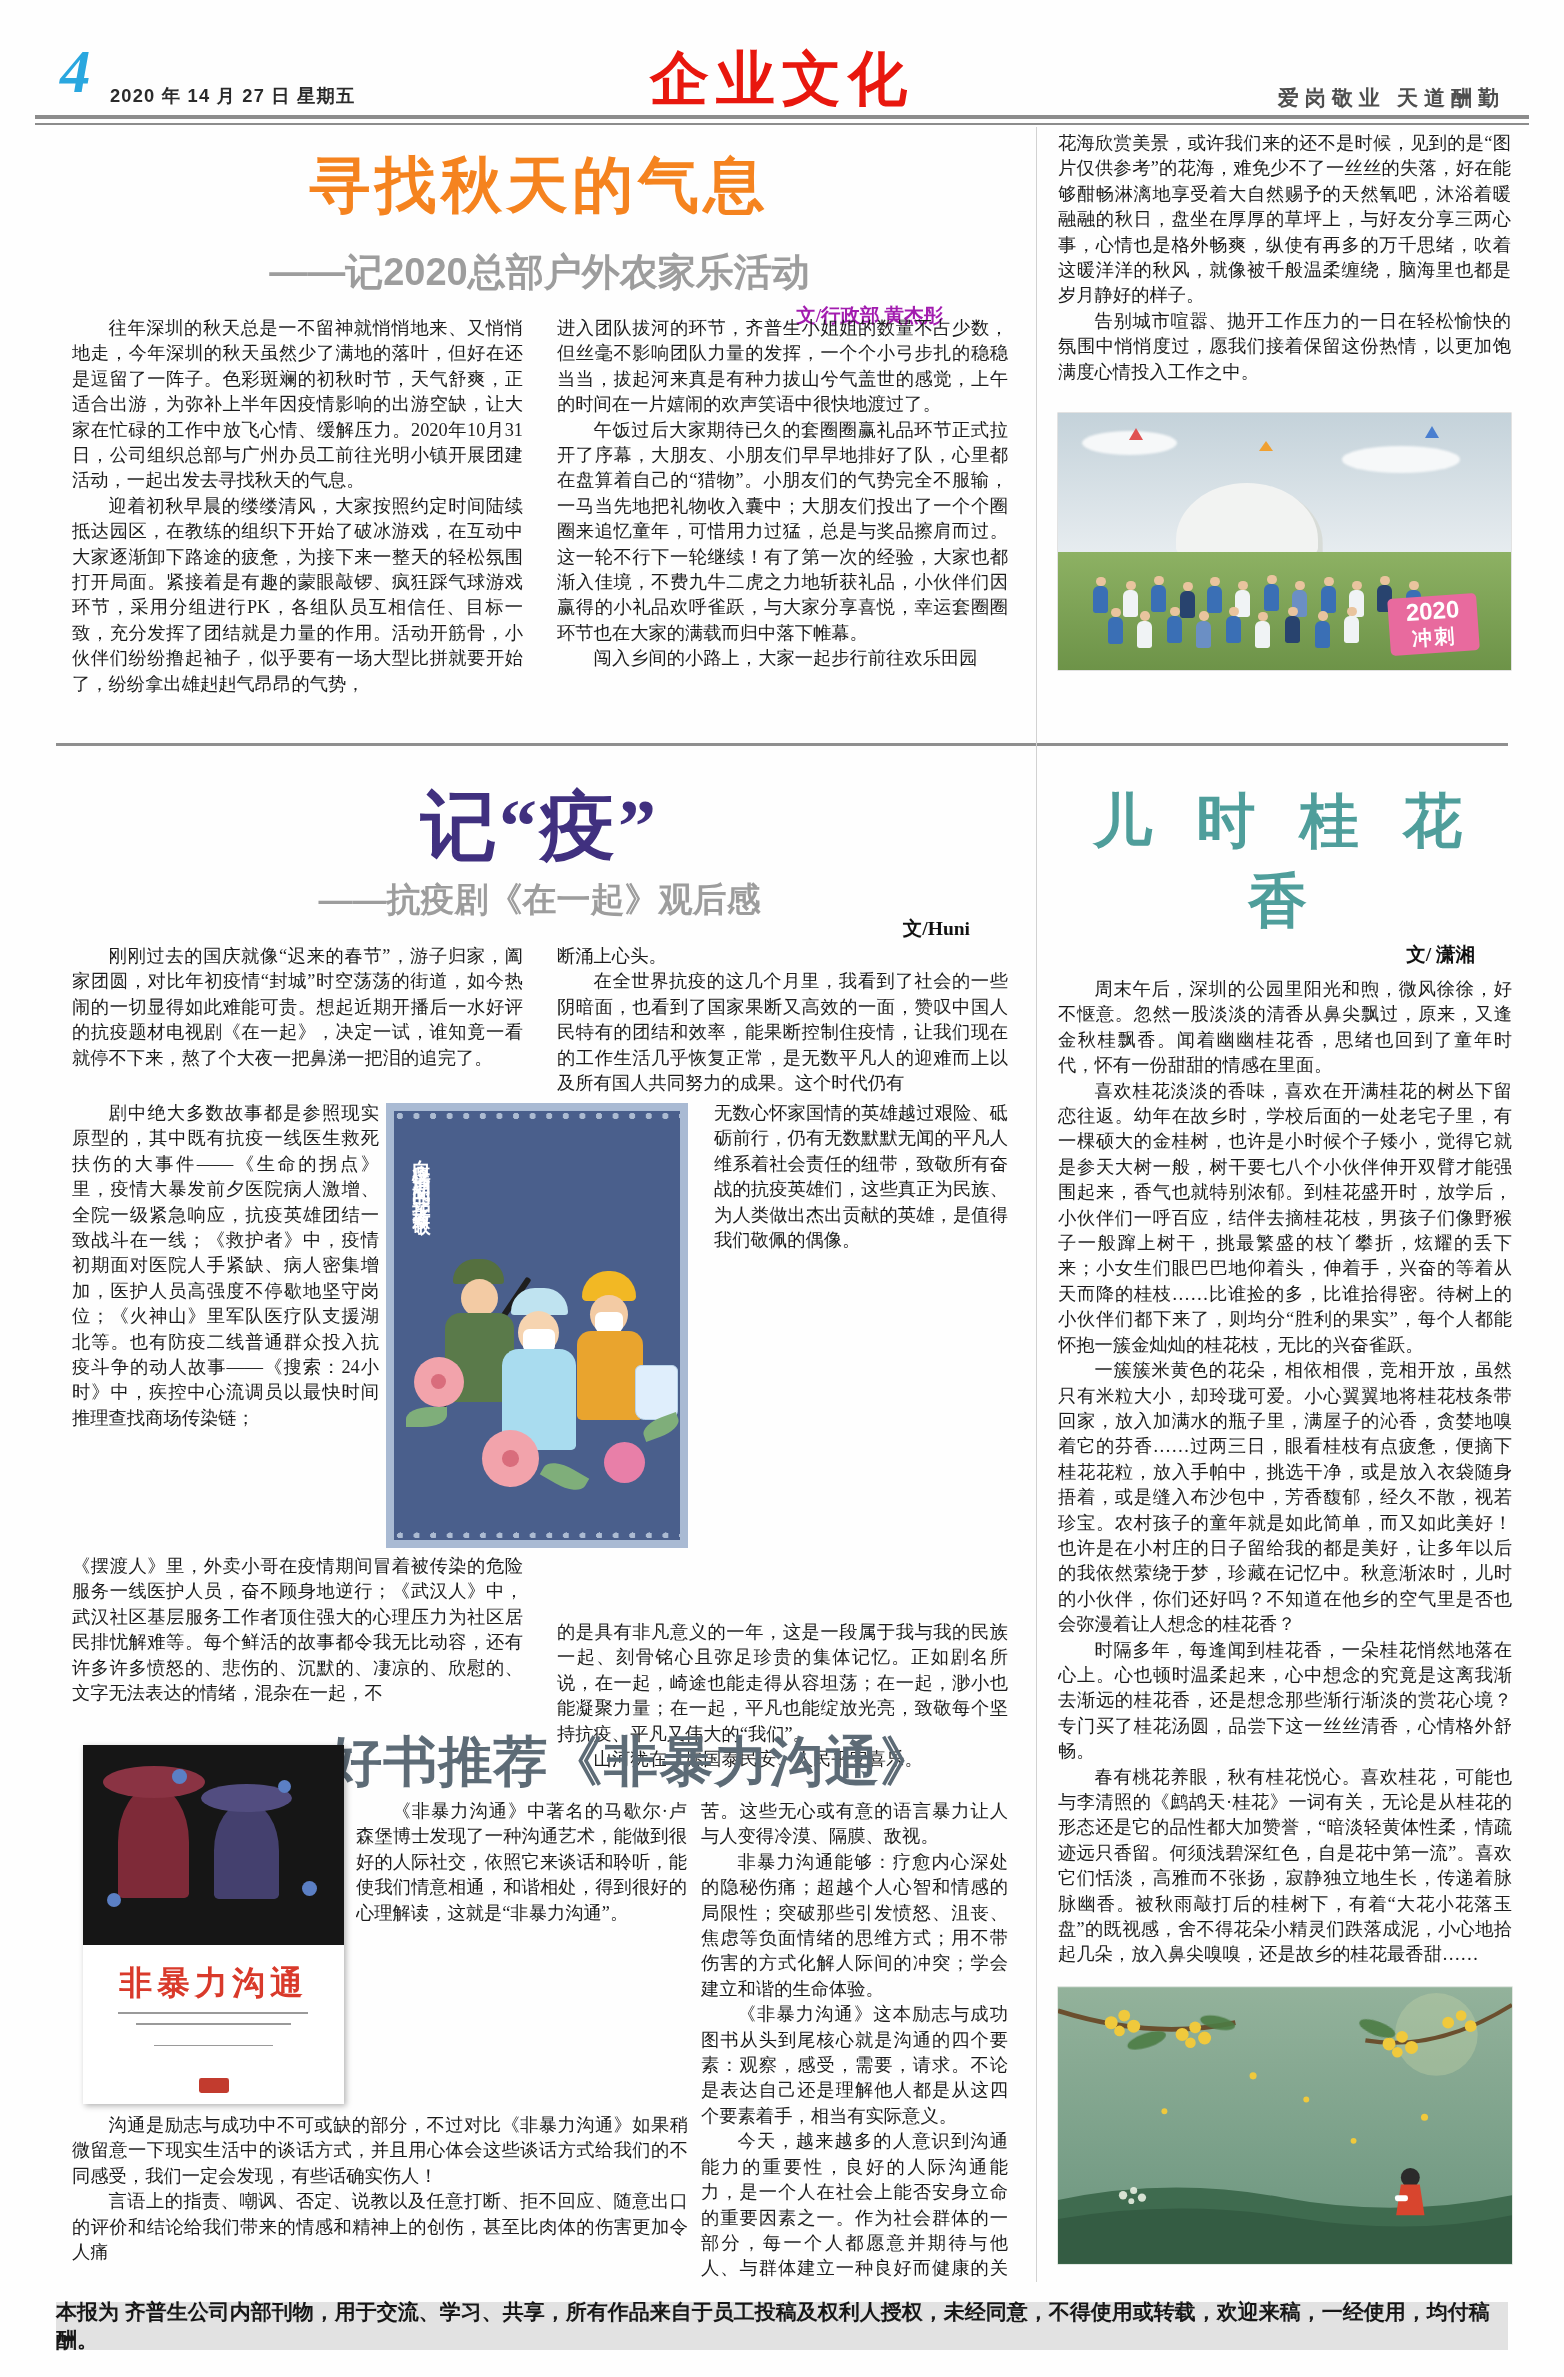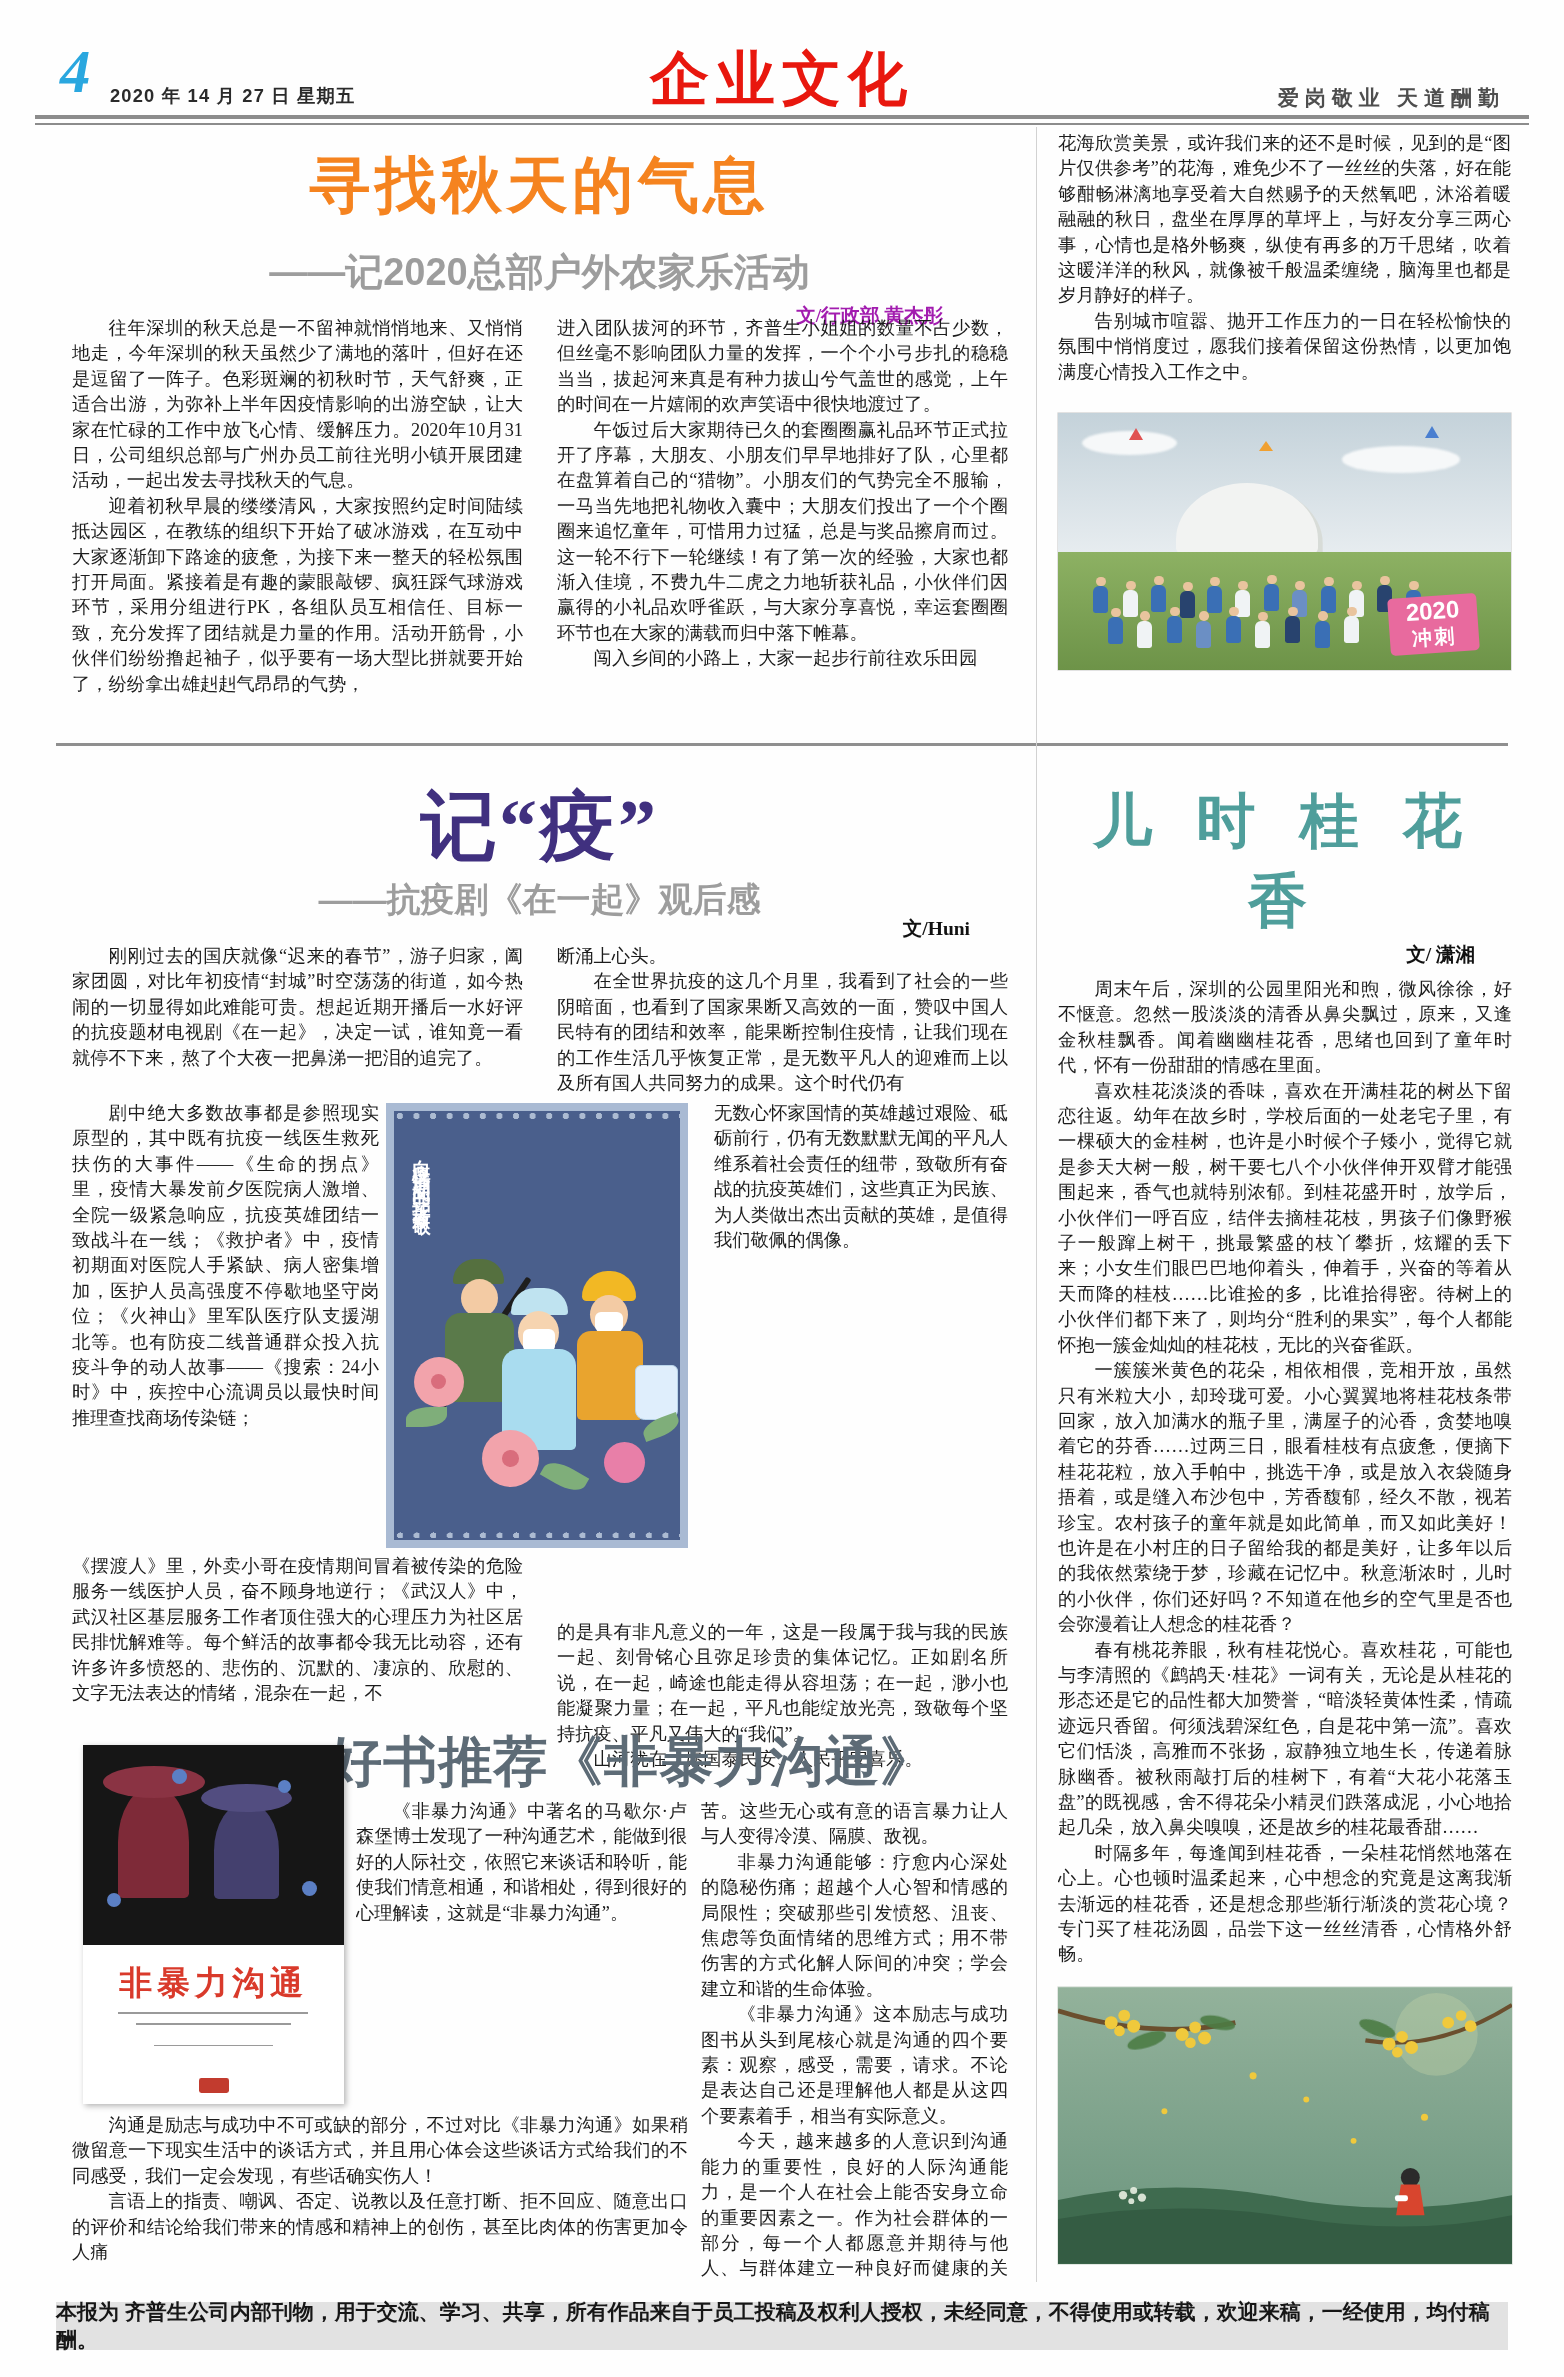--- a/index.html
+++ b/index.html
@@ -215,22 +215,22 @@
     <div class="leaf" style="left:148px;top:355px;width:45px;height:21px;transform:rotate(30deg);"></div>
     <div class="leaf" style="left:248px;top:307px;width:38px;height:18px;transform:rotate(-20deg);"></div>
   </div>
 
   <div class="abs sans" id="a3-title">儿 时 桂 花 香</div>
   <div class="abs" id="a3-byline">文/ 潇湘</div>
   <div class="abs bodytext" id="a3-body">
     <p>周末午后，深圳的公园里阳光和煦，微风徐徐，好不惬意。忽然一股淡淡的清香从鼻尖飘过，原来，又逢金秋桂飘香。闻着幽幽桂花香，思绪也回到了童年时代，怀有一份甜甜的情感在里面。</p>
     <p>喜欢桂花淡淡的香味，喜欢在开满桂花的树丛下留恋往返。幼年在故乡时，学校后面的一处老宅子里，有一棵硕大的金桂树，也许是小时候个子矮小，觉得它就是参天大树一般，树干要七八个小伙伴伸开双臂才能强围起来，香气也就特别浓郁。到桂花盛开时，放学后，小伙伴们一呼百应，结伴去摘桂花枝，男孩子们像野猴子一般蹿上树干，挑最繁盛的枝丫攀折，炫耀的丢下来；小女生们眼巴巴地仰着头，伸着手，兴奋的等着从天而降的桂枝……比谁捡的多，比谁拾得密。待树上的小伙伴们都下来了，则均分“胜利的果实”，每个人都能怀抱一簇金灿灿的桂花枝，无比的兴奋雀跃。</p>
     <p>一簇簇米黄色的花朵，相依相偎，竞相开放，虽然只有米粒大小，却玲珑可爱。小心翼翼地将桂花枝条带回家，放入加满水的瓶子里，满屋子的沁香，贪婪地嗅着它的芬香……过两三日，眼看桂枝有点疲惫，便摘下桂花花粒，放入手帕中，挑选干净，或是放入衣袋随身捂着，或是缝入布沙包中，芳香馥郁，经久不散，视若珍宝。农村孩子的童年就是如此简单，而又如此美好！也许是在小村庄的日子留给我的都是美好，让多年以后的我依然萦绕于梦，珍藏在记忆中。秋意渐浓时，儿时的小伙伴，你们还好吗？不知道在他乡的空气里是否也会弥漫着让人想念的桂花香？</p>
+    <p>时隔多年，每逢闻到桂花香，一朵桂花悄然地落在心上。心也顿时温柔起来，心中想念的究竟是这离我渐去渐远的桂花香，还是想念那些渐行渐淡的赏花心境？专门买了桂花汤圆，品尝下这一丝丝清香，心情格外舒畅。</p>
     <p>春有桃花养眼，秋有桂花悦心。喜欢桂花，可能也与李清照的《鹧鸪天·桂花》一词有关，无论是从桂花的形态还是它的品性都大加赞誉，“暗淡轻黄体性柔，情疏迹远只香留。何须浅碧深红色，自是花中第一流”。喜欢它们恬淡，高雅而不张扬，寂静独立地生长，传递着脉脉幽香。被秋雨敲打后的桂树下，有着“大花小花落玉盘”的既视感，舍不得花朵小精灵们跌落成泥，小心地拾起几朵，放入鼻尖嗅嗅，还是故乡的桂花最香甜……</p>
-    <p>时隔多年，每逢闻到桂花香，一朵桂花悄然地落在心上。心也顿时温柔起来，心中想念的究竟是这离我渐去渐远的桂花香，还是想念那些渐行渐淡的赏花心境？专门买了桂花汤圆，品尝下这一丝丝清香，心情格外舒畅。</p>
   </div>
 
   <div class="abs" id="flowerart">
     <svg width="454" height="277" viewBox="0 0 768 468">
       <defs>
         <linearGradient id="gbg" x1="0" y1="0" x2="0" y2="1">
           <stop offset="0" stop-color="#93b29b"></stop>
             <stop offset="1" stop-color="#6a947d"></stop>
         </linearGradient>
       </defs>

